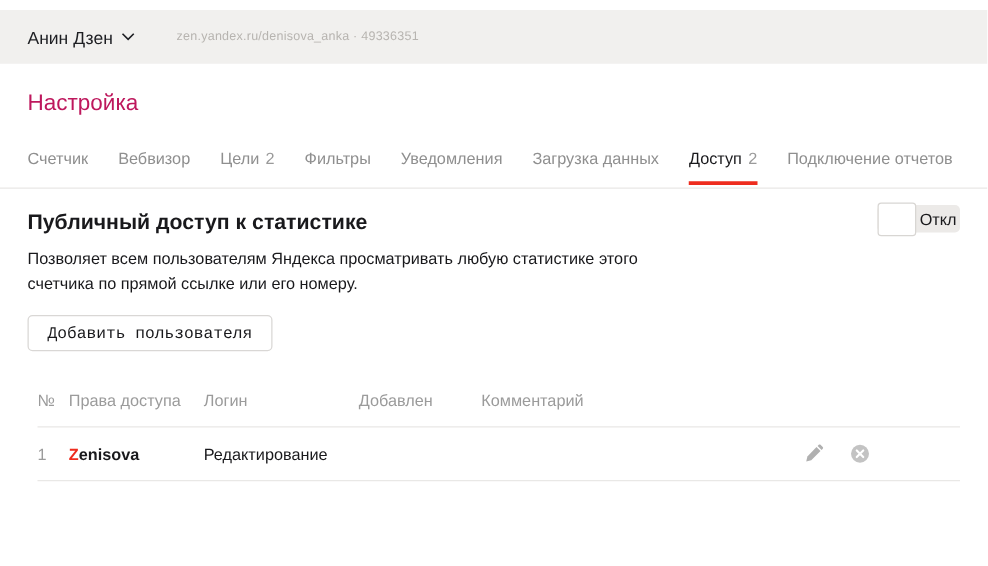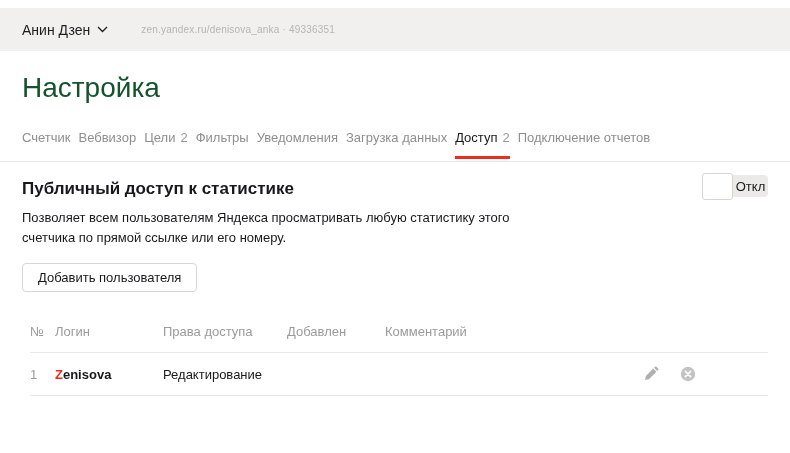--- a/index.html
+++ b/index.html
@@ -22,25 +22,25 @@
     display: flex; align-items: center; gap: 7px;
     font-size: 14px; color: #1d1e22; cursor: pointer;
   }
   .counter-url {
     margin-left: 33px; font-size: 10px; color: #b7b4b0;
     letter-spacing: .2px;
   }
   
   .content { padding: 0 22px; }
   h1.page-title {
-    margin: 21px 0 0; font-size: 28px; font-weight: 400; color: #14532d;
+    margin: 21px 0 0; font-size: 18px; font-weight: 400; color: #be185d;
   }
   
   .tabs-wrap { border-bottom: 1px solid #e9e8e6; margin-top: 22px; padding: 0 22px; }
-  .tabs { display: flex; gap: 8px; }
+  .tabs { display: flex; gap: 24px; }
   .tab {
     font-size: 13px; color: #8f8f8f; cursor: pointer; white-space: nowrap;
     padding: 4px 0 11px; border-bottom: 3px solid transparent; margin-bottom: 2px;
   }
   .tab.active { color: #19191c; border-bottom-color: var(--accent); }
   .tab-badge { color: #9a9a9a; margin-left: 5px; }
   .tab-badge:empty { display: none; }
   
   .section-head {
     margin-top: 13px;
@@ -57,21 +57,21 @@
     background: #fff; border: 1px solid #d8d6d3; border-radius: 3px;
   }
   .toggle-label { flex: 1; text-align: center; font-size: 13px; color: #19191c; }
   .section-desc {
     margin-top: 9px; max-width: 535px;
     font-size: 13px; line-height: 20px; color: #19191c;
   }
   h2.section-title.individual { margin-top: 37px; }
   .add-btn {
     margin-top: 15px; height: 29px; padding: 0 15px;
-    font-family: Liberation Sans, sans-serif; font-size: 13px; color: #19191c;
+    font-family: Liberation Mono, monospace; font-size: 13px; color: #19191c;
     background: #fff; border: 1px solid #d9d7d5; border-radius: 4px;
     cursor: pointer;
   }
   
   .access-table { margin-top: 26px; padding-left: 8px; }
   .thead, .trow {
     display: grid;
     grid-template-columns: 25px 108px 124px 98px 1fr 72px;
     align-items: center; font-size: 13px;
   }
@@ -134,31 +134,31 @@
 
 <div class="content">
   
   <div class="section-head">
     <h2 class="section-title">Публичный доступ к статистике</h2>
     <div class="toggle">
       <div class="toggle-knob"></div>
       <span class="toggle-label">Откл</span>
     </div>
   </div>
-  <div class="section-desc">Позволяет всем пользователям Яндекса просматривать любую статистику этого счетчика по прямой ссылке или его номеру.</div>
+  <div class="section-desc">Позволяет всем пользователям Яндекса просматривать любую статистике этого счетчика по прямой ссылке или его номеру.</div>
 
   
   <button class="add-btn">Добавить пользователя</button>
 
   
   <div class="access-table">
     <div class="thead">
       <span>№</span>
+      <span>Права доступа</span>
       <span>Логин</span>
-      <span>Права доступа</span>
       <span>Добавлен</span>
       <span>Комментарий</span>
       <span></span>
     </div>
     <div class="trow">
       <span class="cell-num">1</span>
       <span class="cell-login"><span class="login-first">Z</span><span>enisova</span></span>
       <span class="cell-permission">Редактирование</span>
       <span class="cell-comment"></span>
       <span class="cell-actions">

